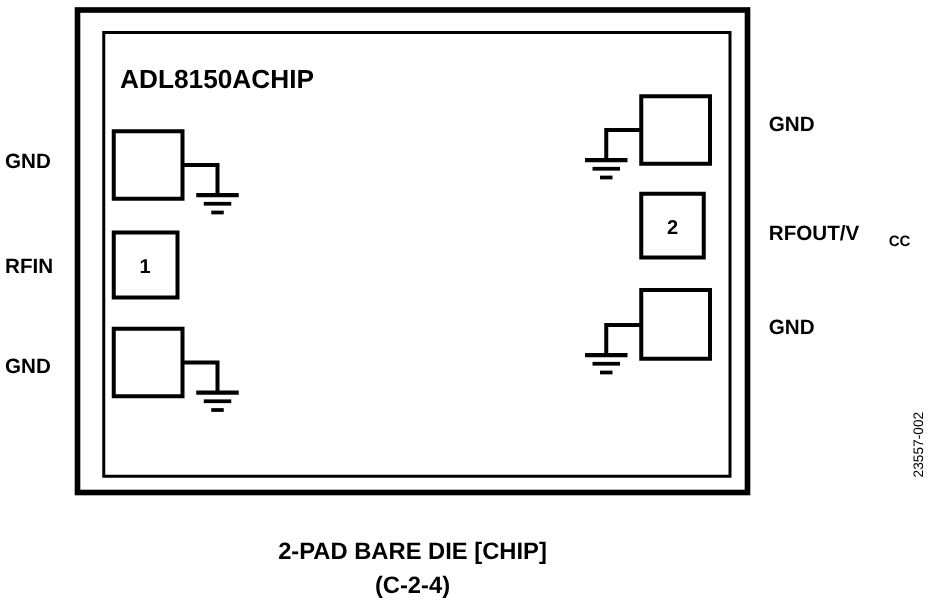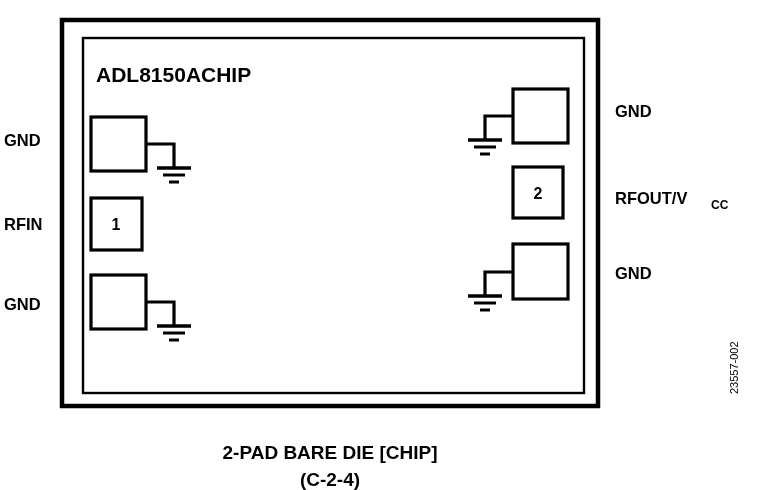--- a/index.html
+++ b/index.html
@@ -11,21 +11,21 @@
     width: 760px;
     height: 490px;
     position: relative;
     font-family: "Liberation Sans", sans-serif;
     color: #000000;
     overflow: hidden;
   }
   #diagram-root {
     position: absolute;
     left: 0;
-    top: 12px;
+    top: 0;
     width: 760px;
     height: 402px;
   }
   svg { display: block; }
   .pkg-label {
     font-family: "Liberation Sans", sans-serif;
     font-weight: bold;
     font-size: 21px;
     fill: #000000;
   }

